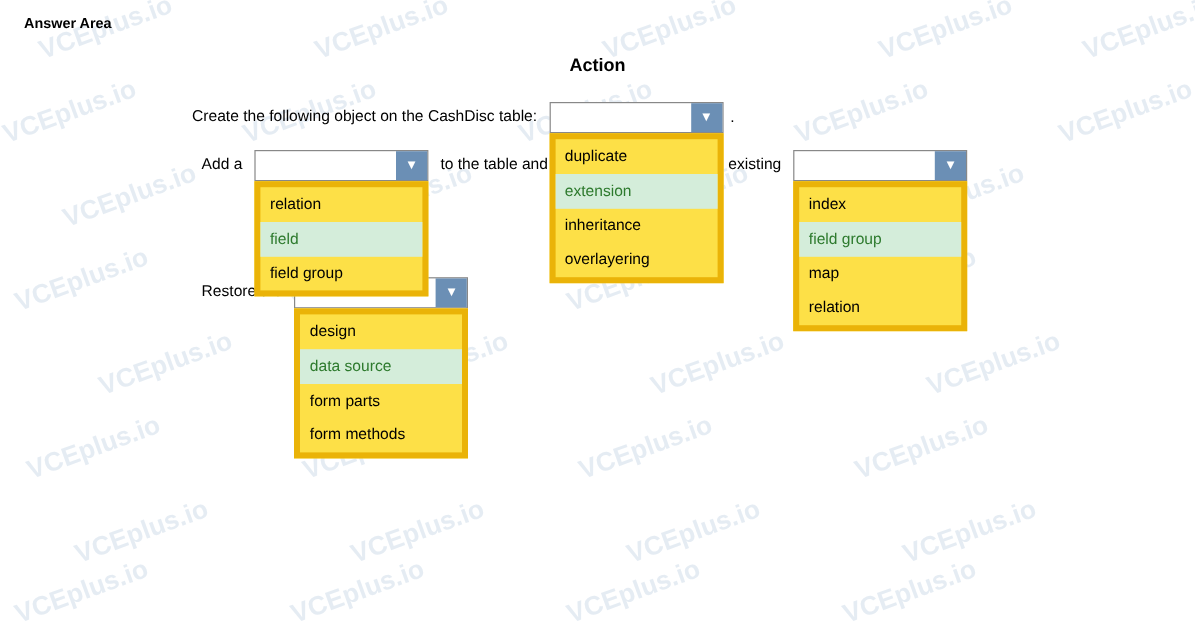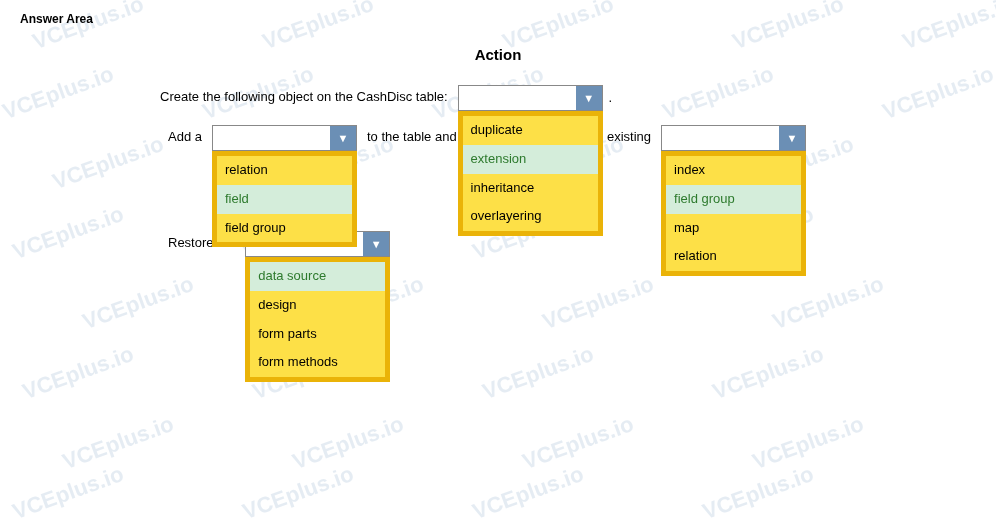--- a/index.html
+++ b/index.html
@@ -202,21 +202,21 @@
     </div>
   </div>
 
   <div style="display:flex; align-items:flex-start; margin-top:80px;">
     <span class="row-label" style="margin-left:148px; margin-right:10px; padding-top:4px;">Restore the</span>
     <div class="dropdown-wrapper">
       <div class="dropdown-btn">
         <div class="dropdown-arrow">▼</div>
       </div>
       <div class="dropdown-list">
+        <div class="dropdown-item">design</div>
         <div class="dropdown-item selected-green">data source</div>
-        <div class="dropdown-item">design</div>
         <div class="dropdown-item">form parts</div>
         <div class="dropdown-item">form methods</div>
       </div>
     </div>
   </div>
 
 </div>
 
 </body></html>

